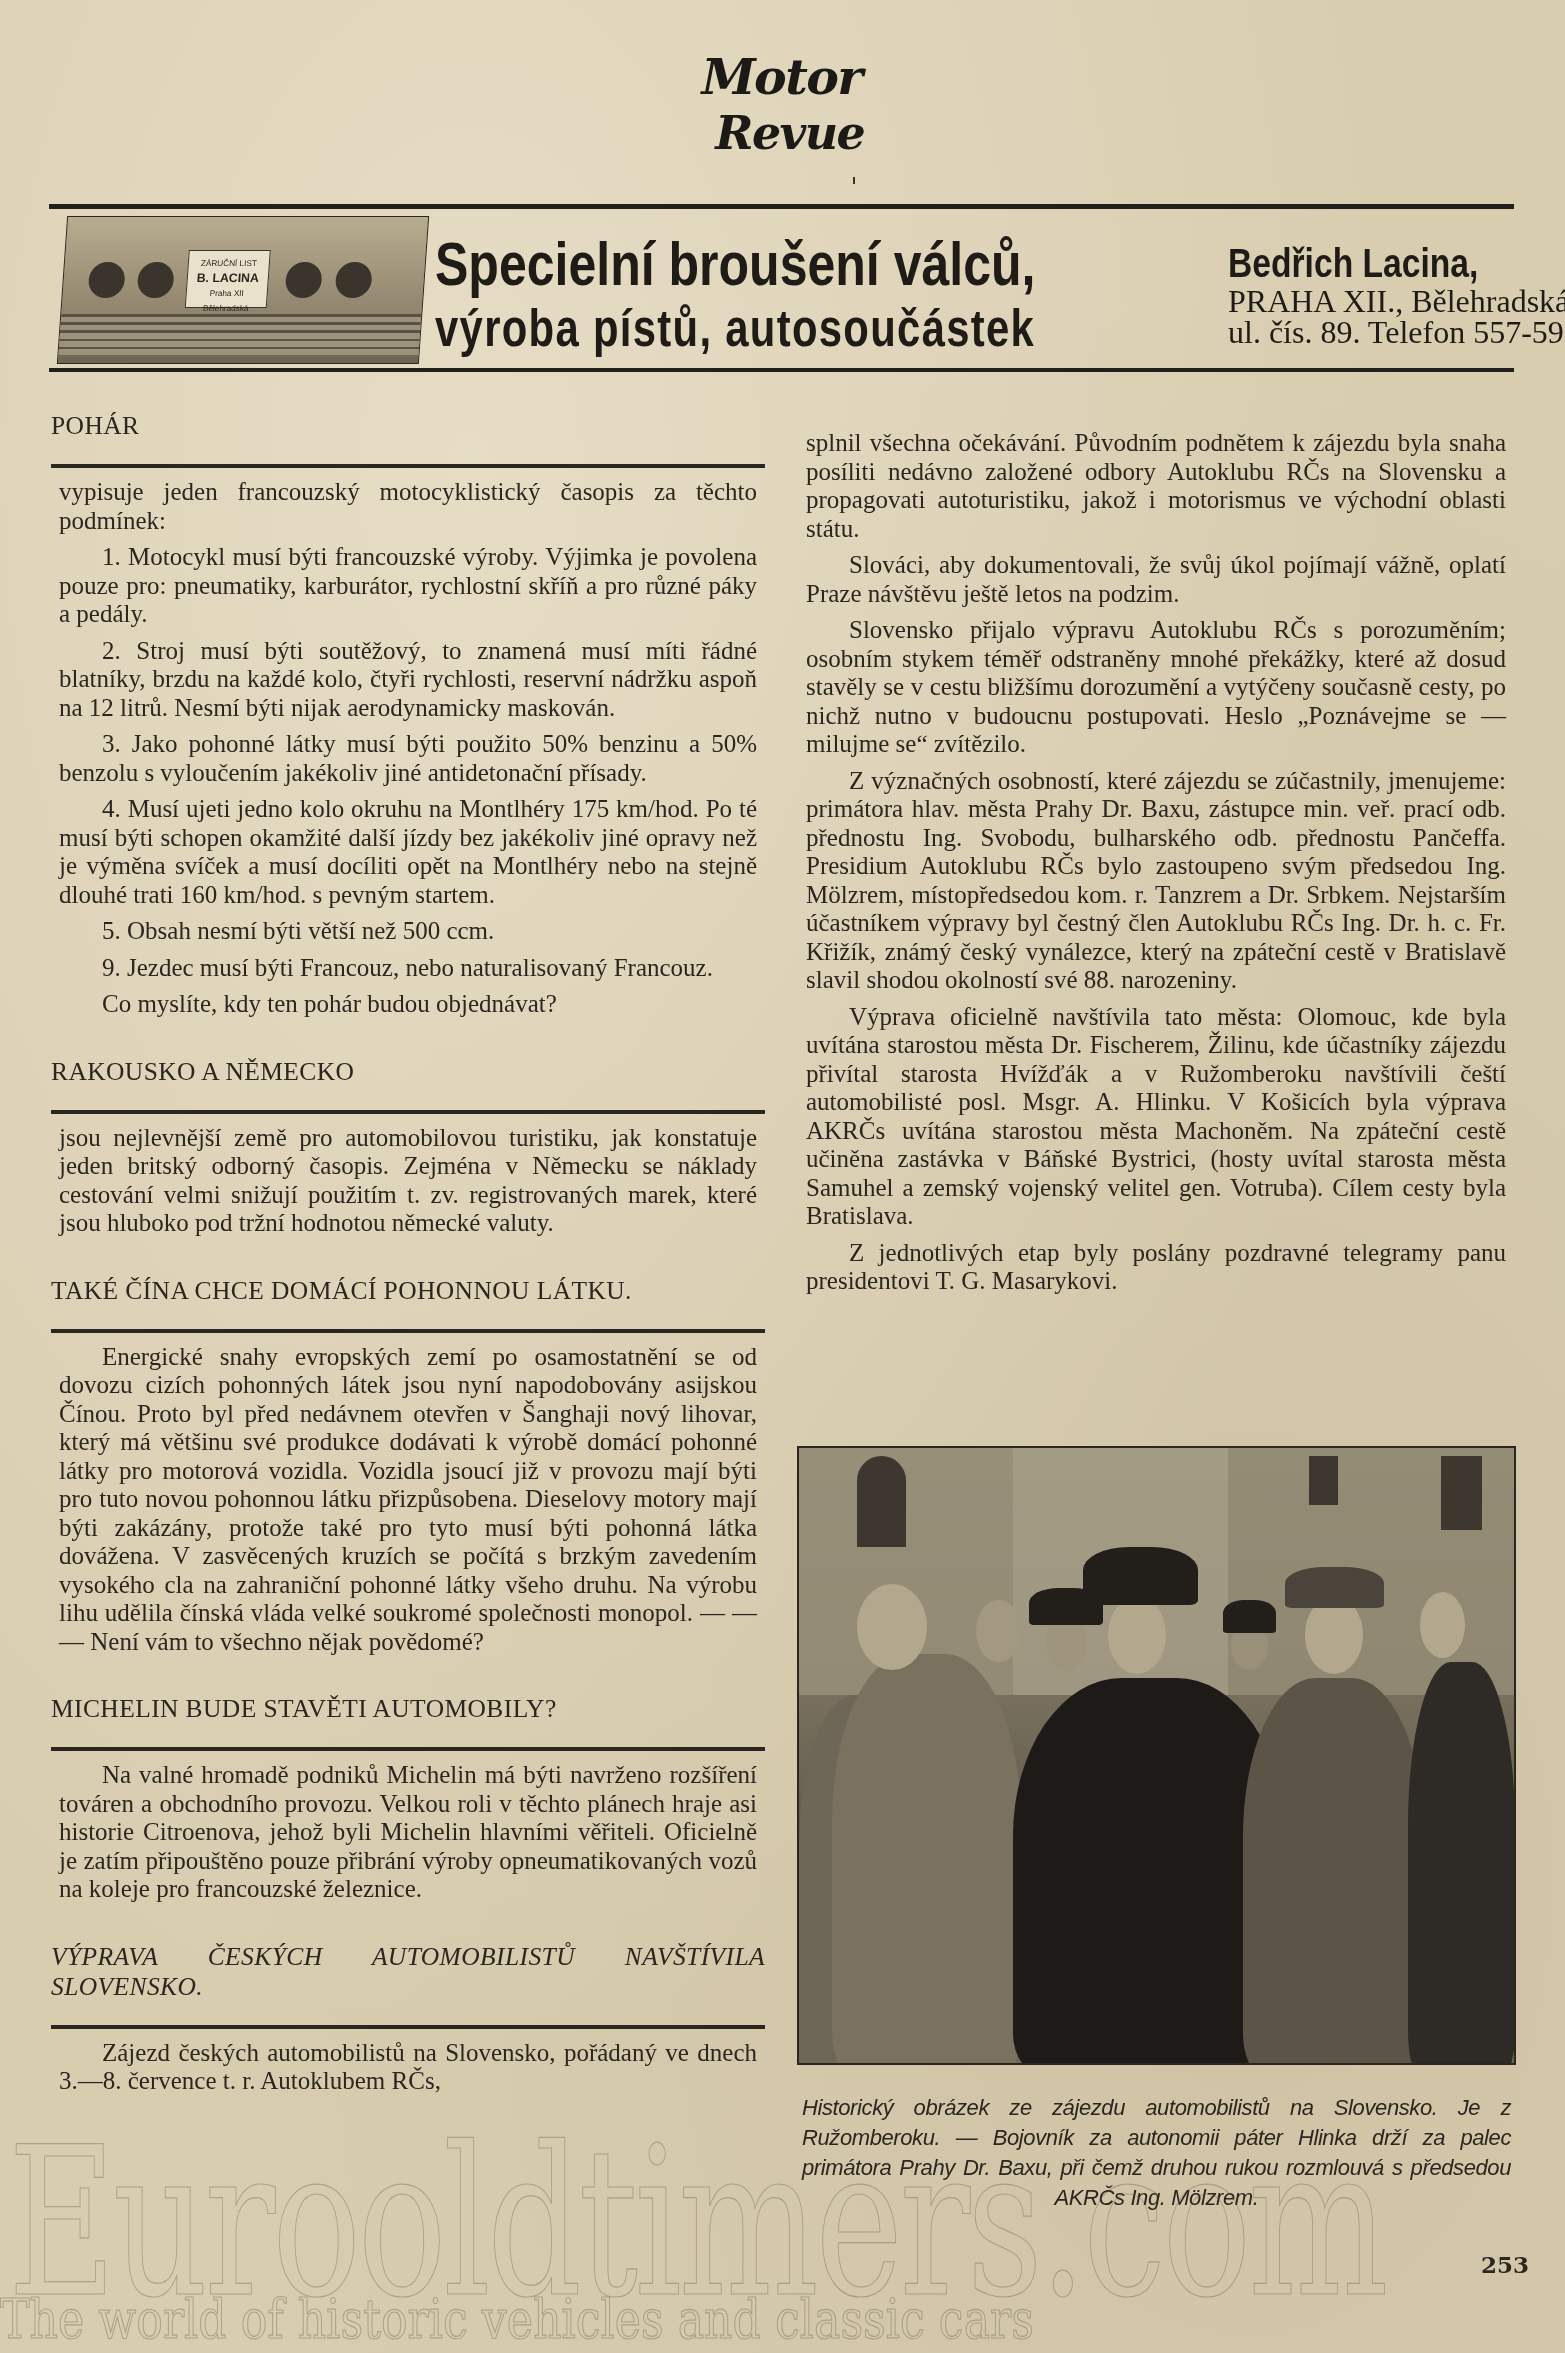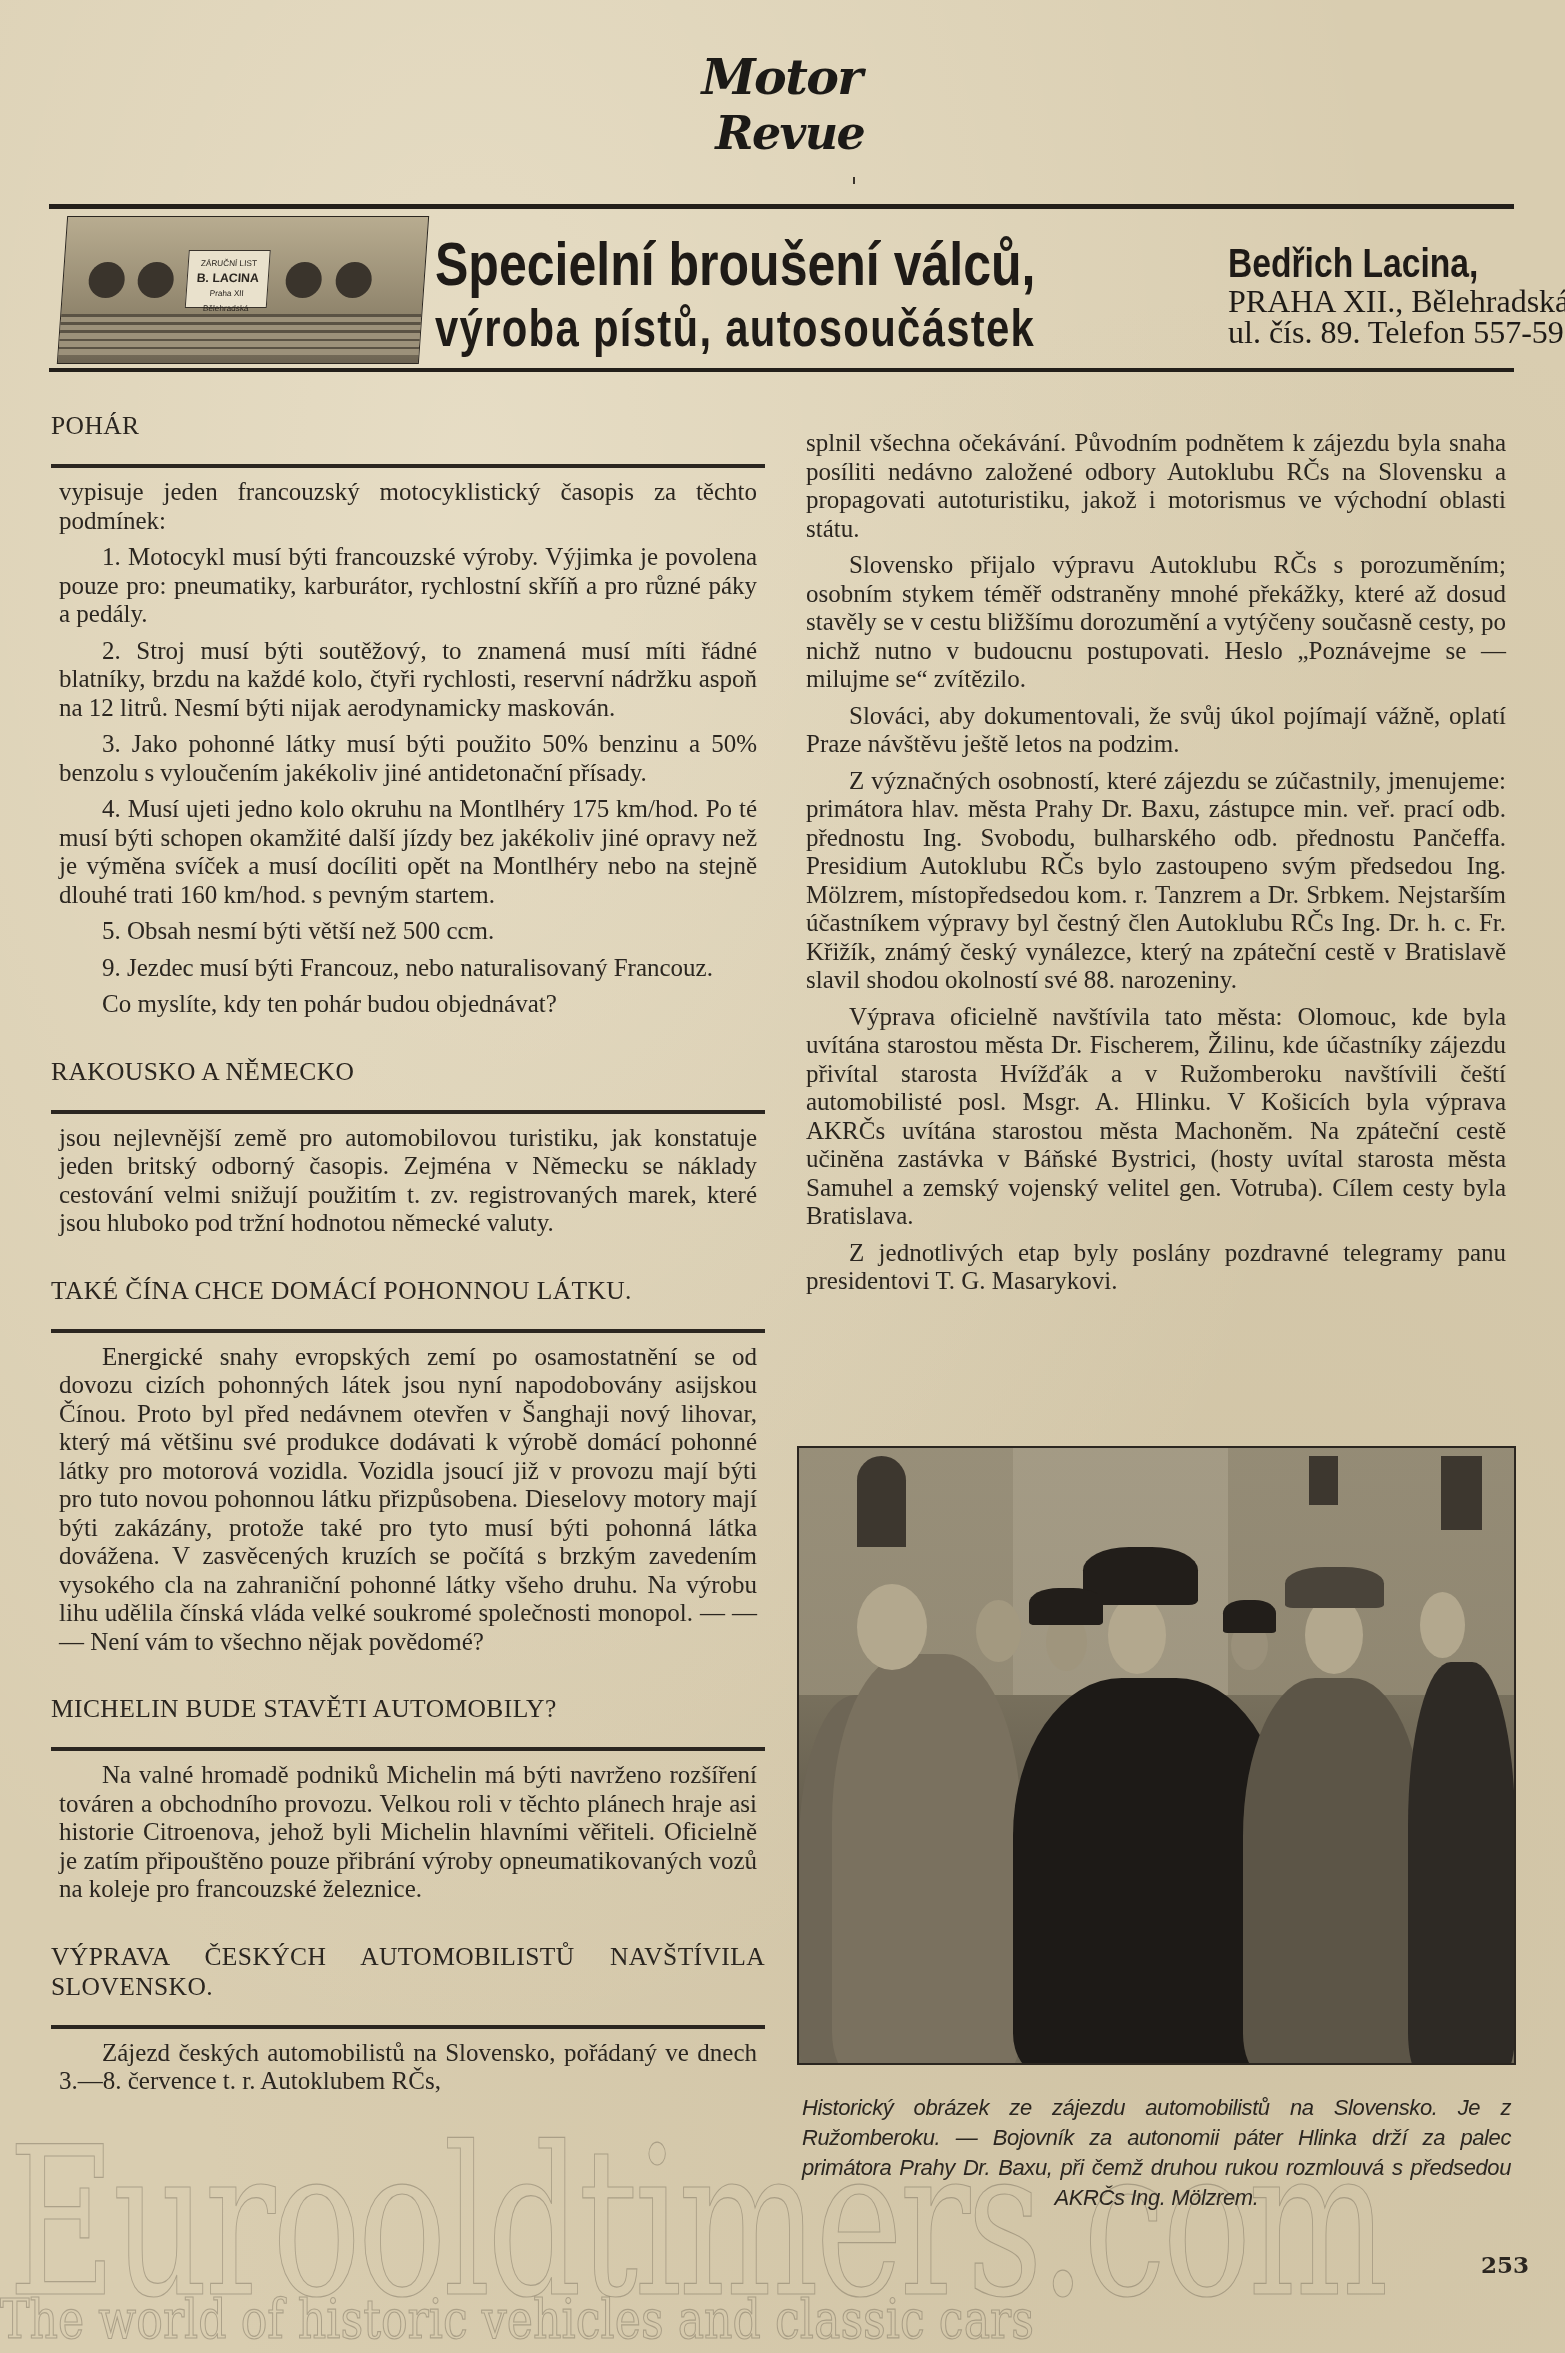--- a/index.html
+++ b/index.html
@@ -52,21 +52,21 @@
   .col { position: absolute; font-size: 25px; line-height: 28.5px; text-align: justify; }
   .col-left { left: 51px; top: 411px; width: 714px; }
   .col-right { left: 798px; top: 421px; width: 716px; }
   .col p { margin: 8px; text-indent: 43px; }
   .col p.noind { text-indent: 0; }
   .heading {
     font-size: 25.5px; letter-spacing: 0.4px; text-transform: uppercase; padding-bottom: 23px;
     border-bottom: 4.1px solid #2b2620; margin: 0 0 10px 0; line-height: 30px; text-align: left;
   }
   .heading.spaced { margin-top: 38px; }
-  .heading.justified { text-align: justify; text-align-last: left; }
+  .heading.justified { text-align: justify; text-align-last: left; font-style: italic; }
 
   .photo {
     position: absolute; left: 797px; top: 1446px; width: 719px; height: 619px;
     border: 2.5px solid #2b2620; box-sizing: border-box; overflow: hidden;
     background: linear-gradient(180deg, #8f8671 0%, #7c7460 35%, #5e5749 70%, #6f6857 100%);
   }
   .photo .bldg { position: absolute; top: 0; left: 0; right: 0; height: 247px;
     background: linear-gradient(90deg, #9a917b 0 30%, #a9a08a 30% 60%, #968d77 60% 100%); opacity: 0.8; }
   .photo .win { position: absolute; background: #3d372f; }
   .photo .fig { position: absolute; border-radius: 40% 40% 10% 10%; }
@@ -138,22 +138,22 @@
 
   <div class="heading spaced">MICHELIN BUDE STAVĚTI AUTOMOBILY?</div>
   <p>Na valné hromadě podniků Michelin má býti navrženo rozšíření továren a obchodního provozu. Velkou roli v těchto plánech hraje asi historie Citroenova, jehož byli Michelin hlavními věřiteli. Oficielně je zatím připouštěno pouze přibrání výroby opneumatikovaných vozů na koleje pro francouzské železnice.</p>
 
   <div class="heading spaced justified">VÝPRAVA ČESKÝCH AUTOMOBILISTŮ NAVŠTÍVILA SLOVENSKO.</div>
   <p>Zájezd českých automobilistů na Slovensko, pořádaný ve dnech 3.—8. července t. r. Autoklubem RČs,</p>
 </div>
 
 <div class="col col-right">
   <p class="noind">splnil všechna očekávání. Původním podnětem k zájezdu byla snaha posíliti nedávno založené odbory Autoklubu RČs na Slovensku a propagovati autoturistiku, jakož i motorismus ve východní oblasti státu.</p>
+  <p>Slováci, aby dokumentovali, že svůj úkol pojímají vážně, oplatí Praze návštěvu ještě letos na podzim.</p>
   <p>Slovensko přijalo výpravu Autoklubu RČs s porozuměním; osobním stykem téměř odstraněny mnohé překážky, které až dosud stavěly se v cestu bližšímu dorozumění a vytýčeny současně cesty, po nichž nutno v budoucnu postupovati. Heslo „Poznávejme se — milujme se“ zvítězilo.</p>
-  <p>Slováci, aby dokumentovali, že svůj úkol pojímají vážně, oplatí Praze návštěvu ještě letos na podzim.</p>
   <p>Z význačných osobností, které zájezdu se zúčastnily, jmenujeme: primátora hlav. města Prahy Dr. Baxu, zástupce min. veř. prací odb. přednostu Ing. Svobodu, bulharského odb. přednostu Pančeffa. Presidium Autoklubu RČs bylo zastoupeno svým předsedou Ing. Mölzrem, místopředsedou kom. r. Tanzrem a Dr. Srbkem. Nejstarším účastníkem výpravy byl čestný člen Autoklubu RČs Ing. Dr. h. c. Fr. Křižík, známý český vynálezce, který na zpáteční cestě v Bratislavě slavil shodou okolností své 88. narozeniny.</p>
   <p>Výprava oficielně navštívila tato města: Olomouc, kde byla uvítána starostou města Dr. Fischerem, Žilinu, kde účastníky zájezdu přivítal starosta Hvížďák a v Ružomberoku navštívili čeští automobilisté posl. Msgr. A. Hlinku. V Košicích byla výprava AKRČs uvítána starostou města Machoněm. Na zpáteční cestě učiněna zastávka v Báňské Bystrici, (hosty uvítal starosta města Samuhel a zemský vojenský velitel gen. Votruba). Cílem cesty byla Bratislava.</p>
   <p>Z jednotlivých etap byly poslány pozdravné telegramy panu presidentovi T. G. Masarykovi.</p>
 </div>
 
 <div class="photo">
   <div class="bldg"></div>
   <div class="win" style="left:58px;top:8.2px;width:49px;height:91px;border-radius:25px 25px 0 0"></div>
   <div class="win" style="left:510px;top:8.2px;width:29px;height:49px"></div>
   <div class="win" style="left:642px;top:8.2px;width:41px;height:74px"></div>

